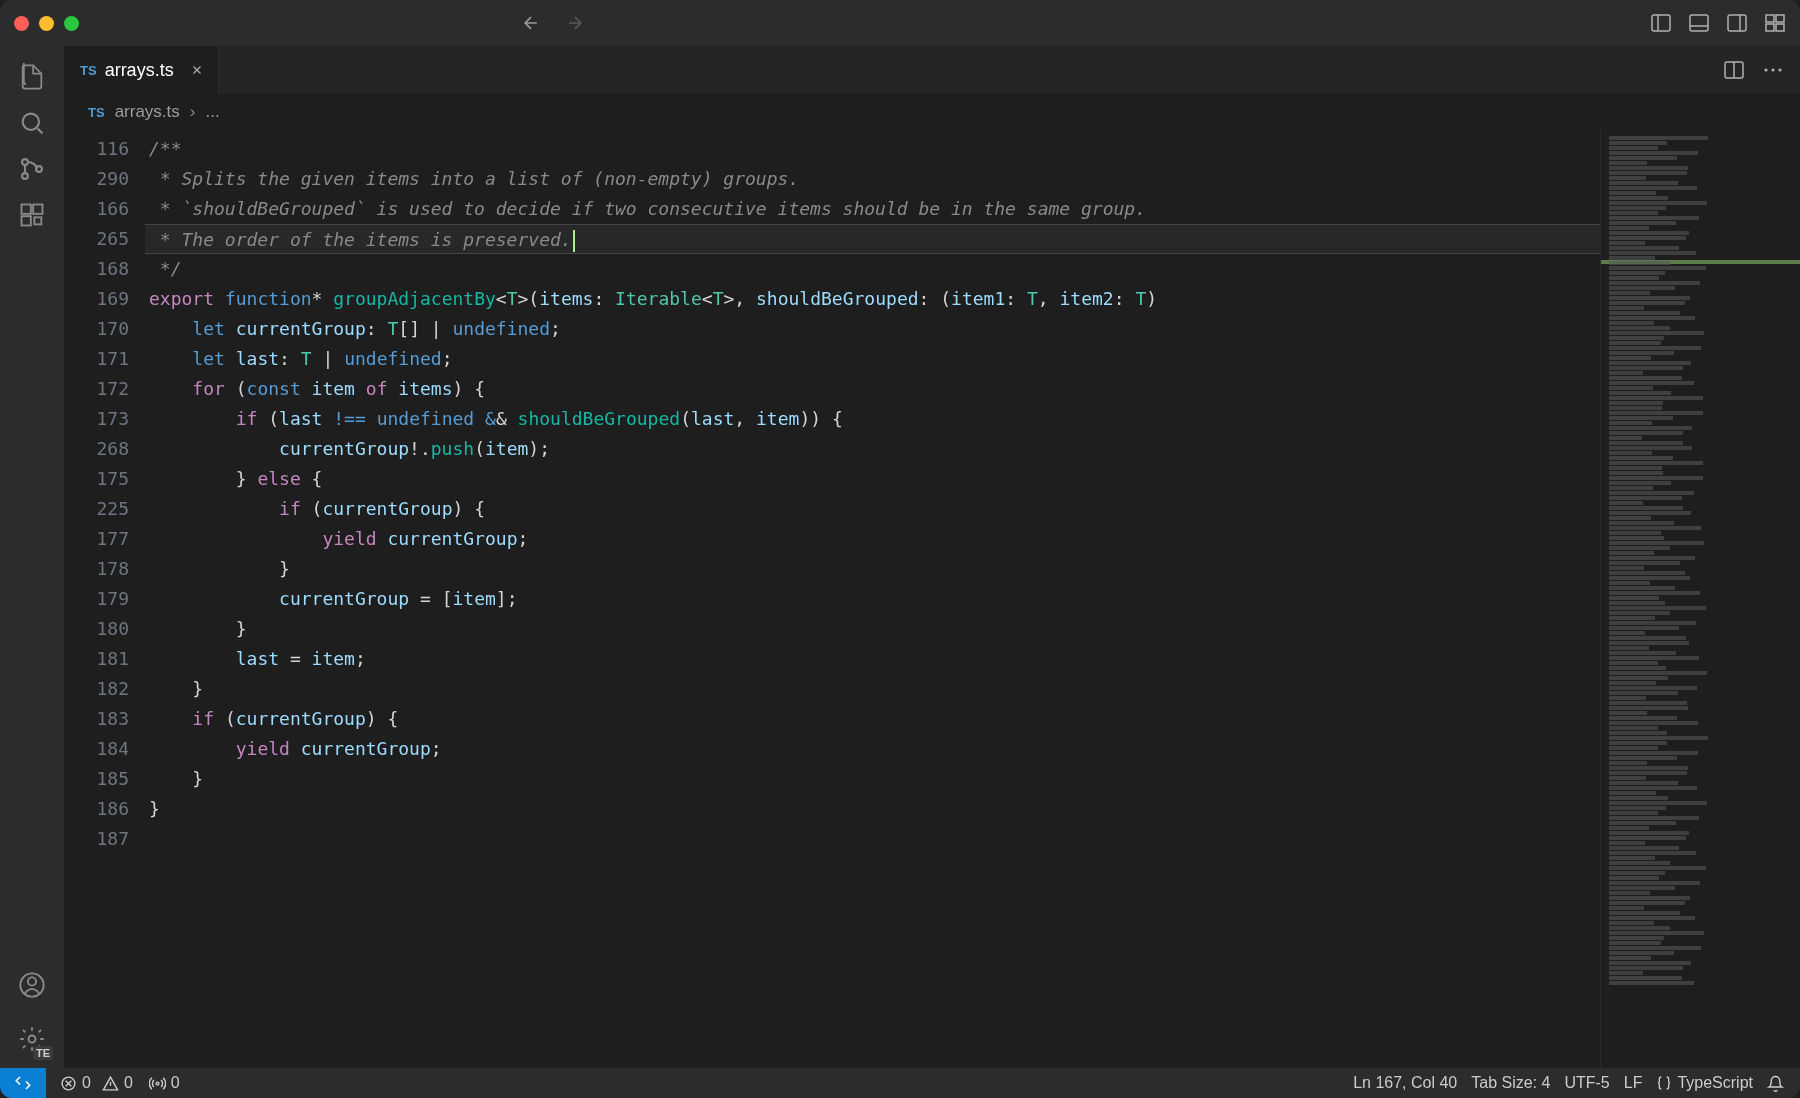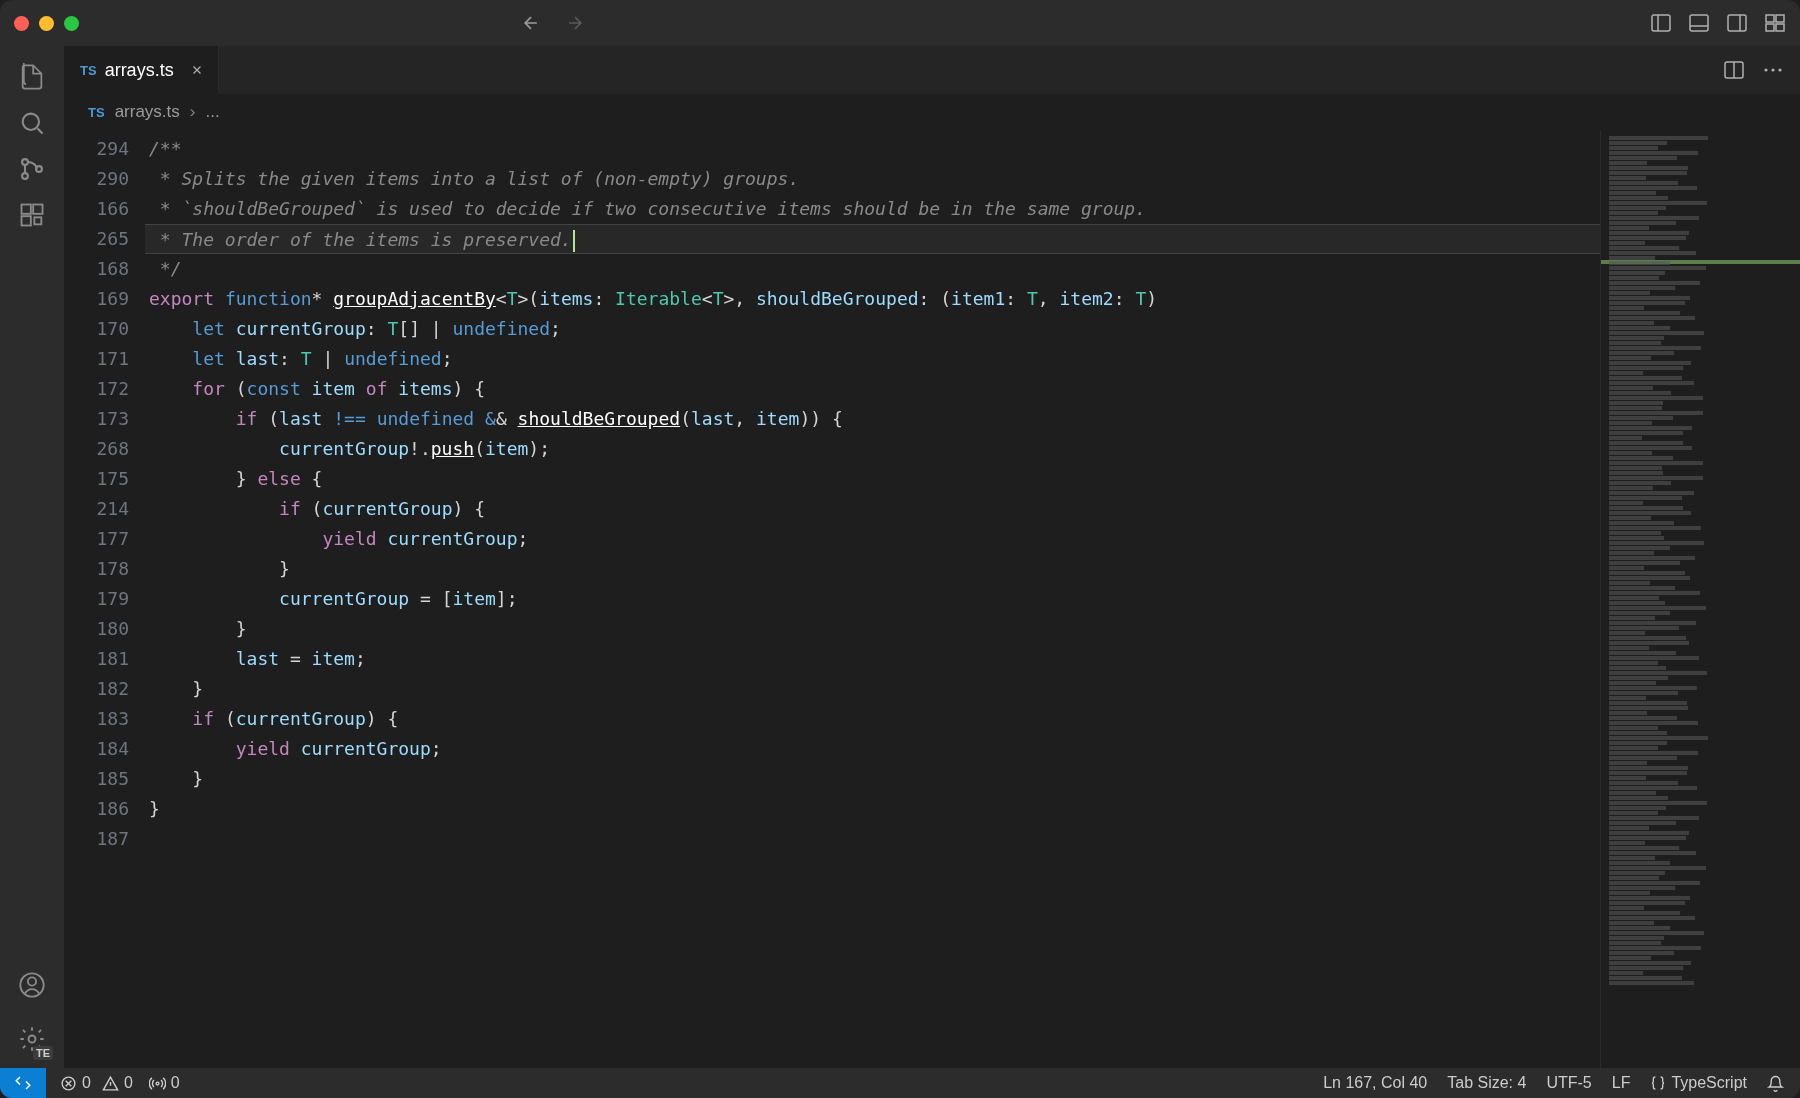--- a/index.html
+++ b/index.html
@@ -125,21 +125,21 @@
 }
 .code .line { height: 30px; }
 .code .cursor-line { background: rgba(90,90,90,0.18); border: 1px solid rgba(120,120,120,0.35); border-left: none; border-right: none; margin-left: -4px; padding-left: 4px; }
 .cursor-caret { display: inline-block; width: 2px; height: 22px; background: #aeea94; vertical-align: middle; margin-left: 1px; }
 
 
 .c-comment { color: #8a8a8a; font-style: italic; }
 .c-keyword { color: #c586c0; }
 .c-keyword2 { color: #569cd6; }
 .c-type { color: #4ec9b0; }
-.c-func { color: #ffffff; text-decoration: underline; }
+.c-func { color: #14b8a6; }
 .c-var { color: #9cdcfe; }
 .c-punct { color: #d4d4d4; }
 
 .minimap {
   width: 200px;
   background: #1e1e1e;
   border-left: 1px solid #2a2a2a;
   position: relative;
   overflow: hidden;
   padding: 6px 8px;
@@ -153,21 +153,21 @@
 .statusbar {
   height: 30px;
   background: #2c2c2c;
   display: flex;
   align-items: center;
   font-size: 16px;
   color: #cccccc;
 }
 .statusbar .sb-remote { width: 46px; height: 100%; background: #0a7fd4; display: flex; align-items: center; justify-content: center; color: white; }
 .statusbar .sb-left { display: flex; align-items: center; gap: 16px; padding-left: 14px; }
-.statusbar .sb-right { margin-left: auto; display: flex; align-items: center; gap: 20px; padding-right: 16px; }
+.statusbar .sb-right { margin-left: auto; display: flex; align-items: center; gap: 14px; padding-right: 16px; }
 .statusbar .sb-item { display: flex; align-items: center; gap: 5px; }
 
 svg { display: block; }
 </style>
 </head>
 <body>
 
 <div class="window">
 
   <div class="titlebar">
@@ -301,33 +301,33 @@
       <div class="breadcrumb">
         <span class="ts-badge">TS</span>
         <span>arrays.ts</span>
         <span class="chev">›</span>
         <span>...</span>
       </div>
 
       <div class="editor-body">
         <div class="code-scroll">
           <div class="gutter" id="gutter">
-              <div class="ln">294</div>
+              <div class="ln">116</div>
               <div class="ln">290</div>
               <div class="ln">166</div>
               <div class="ln">265</div>
               <div class="ln">168</div>
               <div class="ln">169</div>
               <div class="ln">170</div>
               <div class="ln">171</div>
               <div class="ln">172</div>
               <div class="ln">173</div>
               <div class="ln">268</div>
               <div class="ln">175</div>
-              <div class="ln">214</div>
+              <div class="ln">225</div>
               <div class="ln">177</div>
               <div class="ln">178</div>
               <div class="ln">179</div>
               <div class="ln">180</div>
               <div class="ln">181</div>
               <div class="ln">182</div>
               <div class="ln">183</div>
               <div class="ln">184</div>
               <div class="ln">185</div>
               <div class="ln">186</div>

